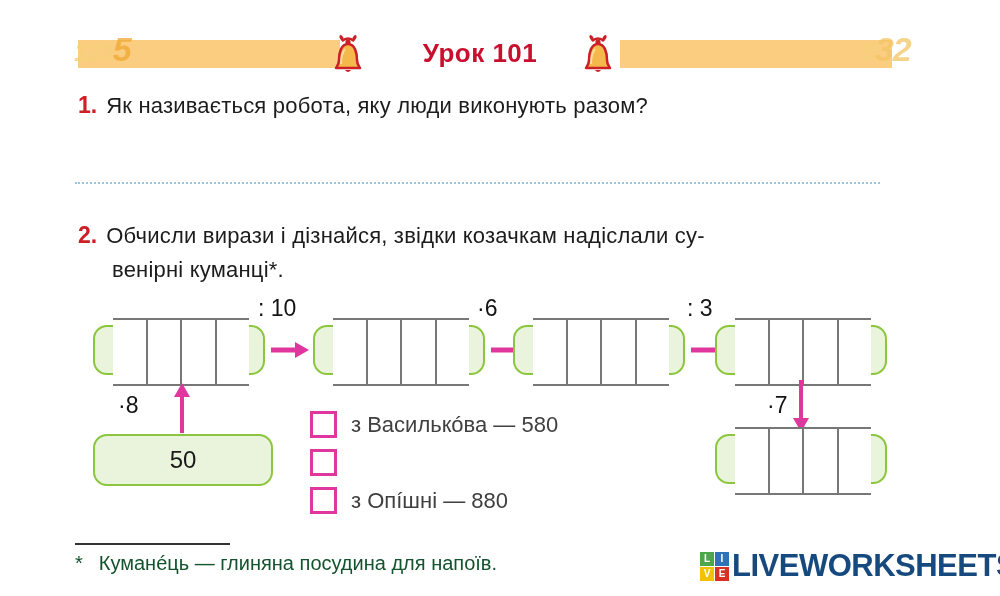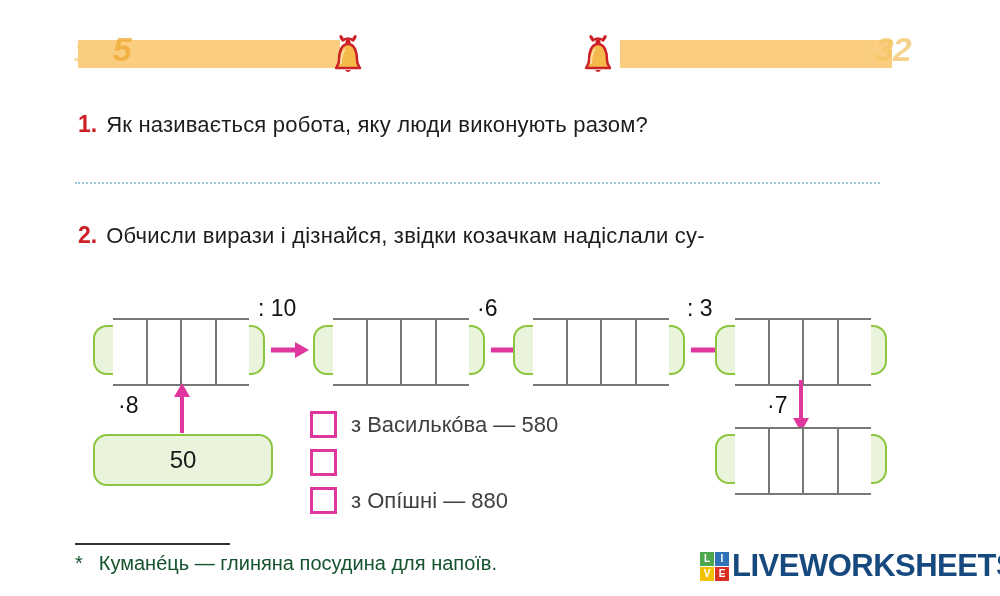--- a/index.html
+++ b/index.html
@@ -74,21 +74,21 @@
     color: #cc2026;
     font-weight: bold;
     font-size: 23px;
     margin-right: 9px;
   }
   .task-text {
     font-size: 22px;
     color: #1c1c1c;
     letter-spacing: .2px;
   }
-  #task1 { top: 111px; width: 860px; }
+  #task1 { top: 92px; width: 860px; }
   #task2 { top: 218px; width: 830px; line-height: 1.5; }
   #task2 .task-body { display: inline; }
   .indent-line { display: block; margin-left: 34px; }
 
   .divider {
     position: absolute;
     left: 75px;
     top: 182px;
     width: 805px;
     height: 0;
@@ -248,30 +248,32 @@
       <path d="M14 7 q6 -5 12 0" stroke="#cc2026" stroke-width="2.5" fill="none"></path>
       <path d="M14 7 q-4 -4 -2 -6 q3 0 4 5 z" fill="#cc2026"></path>
       <path d="M26 7 q4 -4 2 -6 q-3 0 -4 5 z" fill="#cc2026"></path>
       <circle cx="20" cy="8" r="2.6" fill="#cc2026"></circle>
       <path d="M20 10 c-7 0 -9 9 -9 16 c0 4 -2 6 -3 8 h24 c-1 -2 -3 -4 -3 -8 c0 -7 -2 -16 -9 -16 z" fill="#f5b84b" stroke="#cc2026" stroke-width="2.5" stroke-linejoin="round"></path>
       <path d="M17 36 q3 4 6 0 z" fill="#cc2026"></path>
       <path d="M17 15 c-3 4 -4 10 -4 15" stroke="#fde6b8" stroke-width="2" fill="none" opacity=".8"></path>
     </svg>
   </div>
 
+  <div class="lesson-title">Урок 101</div>
 </div>
 
 <div class="task" id="task1">
   <span class="task-num">1.</span><span class="task-text">Як називається робота, яку люди виконують разом?</span>
 </div>
 
 <div class="divider"></div>
 
 <div class="task" id="task2">
   <span class="task-num">2.</span><span class="task-text task-body">Обчисли вирази і дізнайся, звідки козачкам надіслали су-</span>
+  <span class="task-text indent-line">венірні куманці*.</span>
 </div>
 
 <div class="diagram">
 
   <div class="op-label" style="left:243px; top:295px;">: 10</div>
   <div class="op-label" style="left:462px; top:295px;">·6</div>
   <div class="op-label" style="left:672px; top:295px;">: 3</div>
   <div class="op-label" style="left:103px; top:392px;">·8</div>
   <div class="op-label" style="left:752px; top:392px;">·7</div>
 

